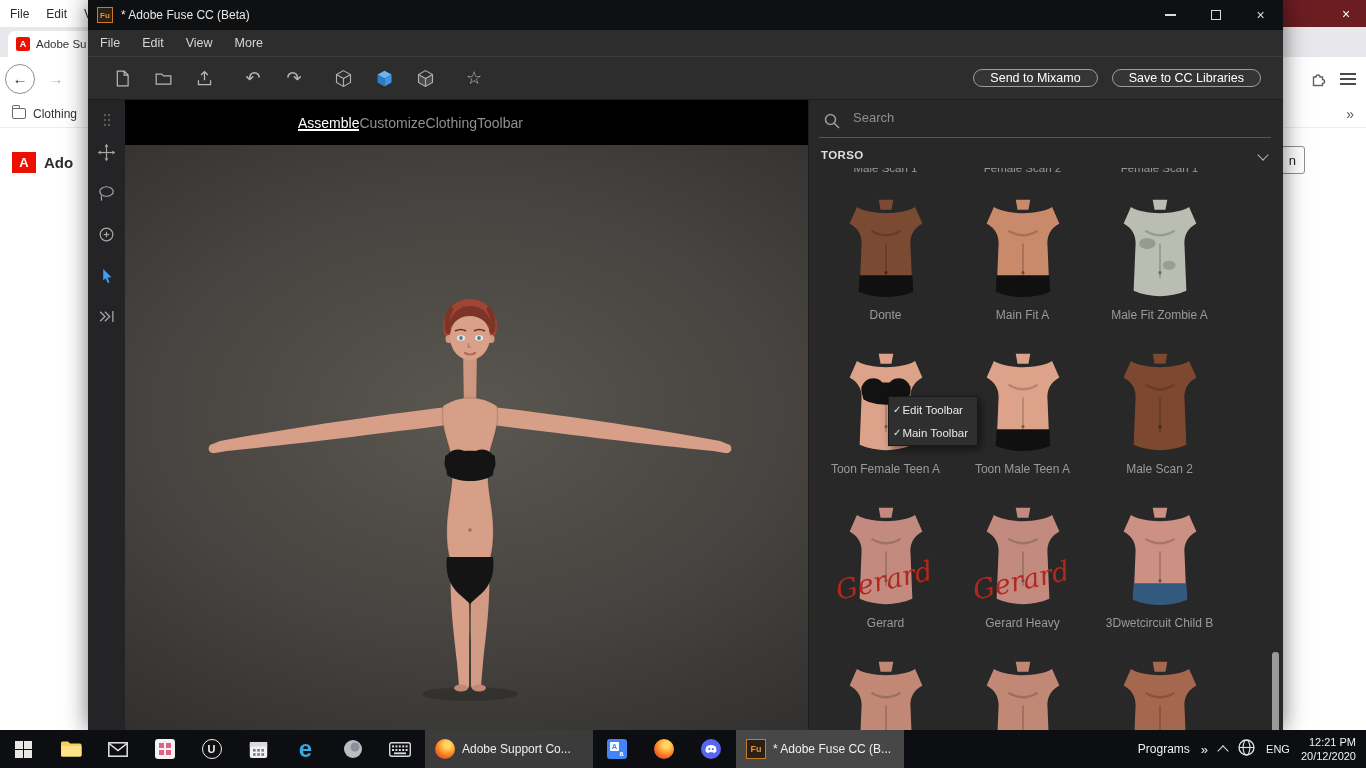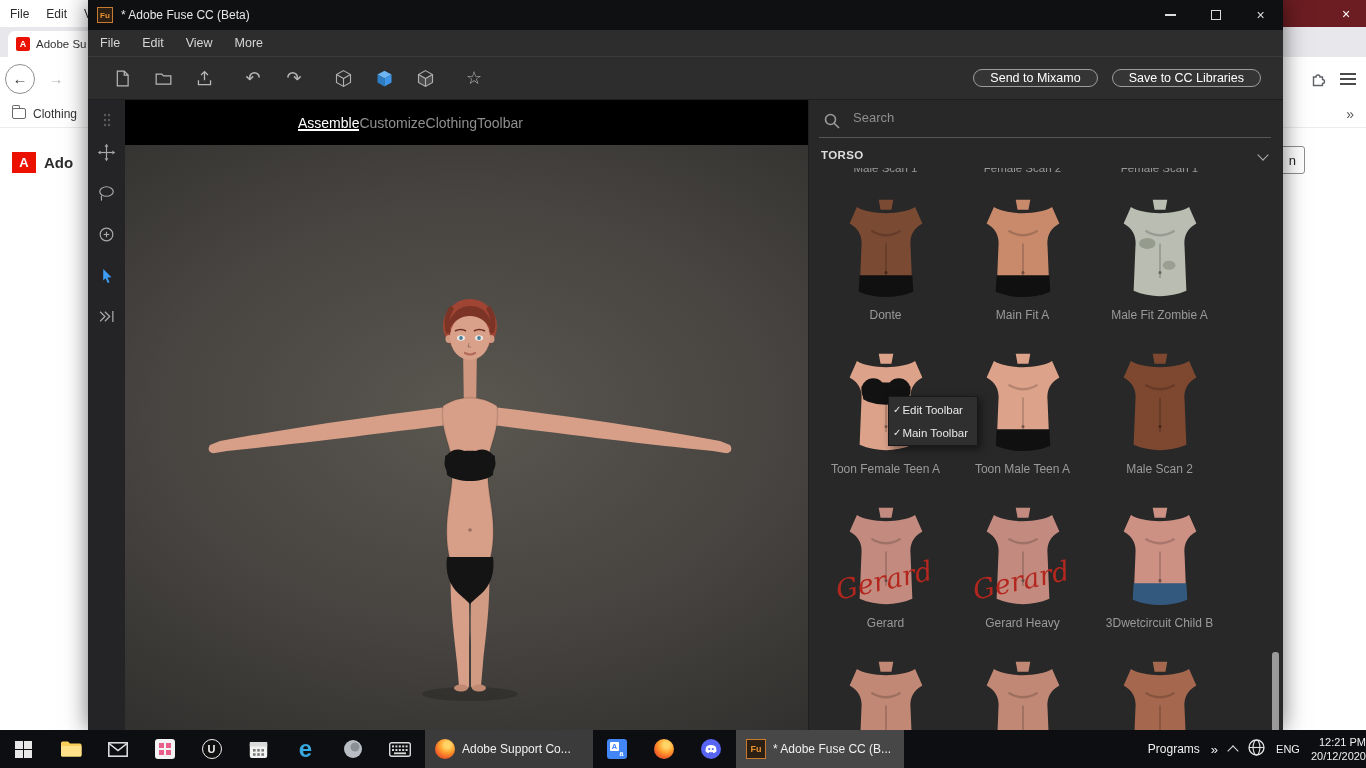--- a/index.html
+++ b/index.html
@@ -88,21 +88,21 @@
 
 .taskbar{position:absolute;left:0;bottom:0;width:1366px;height:38px;background:#0d0e11;display:flex;align-items:center;z-index:50}
 .tb-slot{width:47px;height:38px;display:flex;align-items:center;justify-content:center;flex:0 0 auto}
 .unreal-ic{width:20px;height:20px;border-radius:50%;border:1.5px solid #f0f0f0;background:#101010;color:#f0f0f0;font-size:11px;font-weight:bold;display:flex;align-items:center;justify-content:center}
 .edge-ic{font-size:24px;font-weight:bold;color:#38a9e0;line-height:1}
 .ff-icon{width:20px;height:20px;border-radius:50%;background:radial-gradient(circle at 62% 30%, #ffd567 0 16%, #ff9e2c 42%, #f3652a 66%, #cf4a1e 100%)}
 .fuse-ic{width:20px;height:20px;background:#2b2013;border:1px solid #c87b2e;color:#e8912d;font-size:9px;font-weight:bold;display:flex;align-items:center;justify-content:center;flex:0 0 auto}
 .task-btn{height:38px;display:flex;align-items:center;gap:7px;padding:0 10px;background:#3b3b3b;margin-left:2px;width:168px;flex:0 0 auto}
 .task-btn.fuse-active{background:#474747}
 .task-label{font-size:12px;color:#f0f0f0;white-space:nowrap;overflow:hidden;text-overflow:ellipsis}
-.tray{margin-left:auto;display:flex;align-items:center;gap:11px;color:#eee}
+.tray{margin-left:auto;display:flex;align-items:center;gap:11px;padding-right:10px;color:#eee}
 .tray-programs{font-size:12px;color:#f0f0f0}
 .tray-chev{font-size:13px;color:#f0f0f0}
 .chev-up{width:8px;height:8px;border-left:1.5px solid #ddd;border-top:1.5px solid #ddd;transform:rotate(45deg);margin-top:4px}
 .tray-lang{font-size:11px;color:#f0f0f0}
 .tray-clock{font-size:11px;text-align:right;line-height:1.3;color:#f0f0f0}
 </style>
 </head>
 <body>
 
 <div class="screen">

